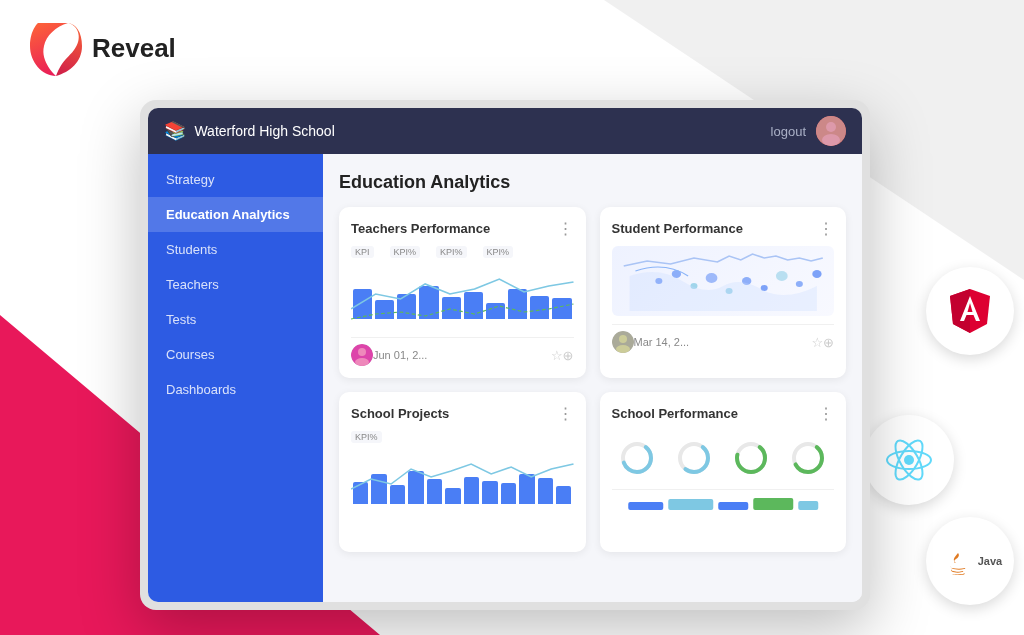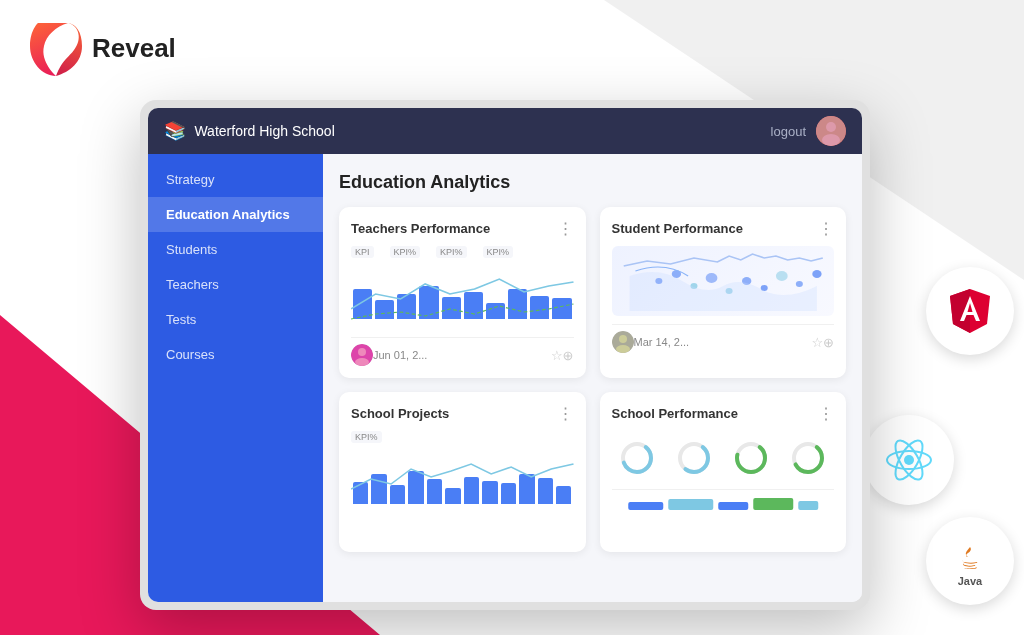--- a/index.html
+++ b/index.html
@@ -363,21 +363,21 @@
 <div class="react-circle">
   <svg width="60" height="60" viewBox="0 0 60 60">
     <circle cx="30" cy="30" r="5" fill="#61dafb"></circle>
     <ellipse cx="30" cy="30" rx="22" ry="9" fill="none" stroke="#61dafb" stroke-width="2"></ellipse>
     <ellipse cx="30" cy="30" rx="22" ry="9" fill="none" stroke="#61dafb" stroke-width="2" transform="rotate(60 30 30)"></ellipse>
     <ellipse cx="30" cy="30" rx="22" ry="9" fill="none" stroke="#61dafb" stroke-width="2" transform="rotate(120 30 30)"></ellipse>
   </svg>
 </div>
 
 <div class="java-circle">
-  <div style="display:flex;flex-direction:column;align-items:center;">
+  <div style="display:flex;flex-direction:row;align-items:center;">
     <svg width="40" height="40" viewBox="0 0 40 40">
       <path d="M14,28 C14,28 12,29 15,30 C19,31 21,31 25,30 C25,30 26,31 24,31 C18,33 10,30 14,28Z" fill="#e07a22"></path>
       <path d="M13,25 C13,25 11,26 14,27 C19,28 23,28 27,27 C27,27 28,28 26,28 C19,30 10,27 13,25Z" fill="#e07a22"></path>
       <path d="M20,12 C20,12 23,15 18,18 C14,21 17,22 18,22 C14,19 16,17 20,12Z" fill="#e07a22"></path>
       <path d="M26,32 C26,32 27,33 24,33 C19,34 14,33 14,33 C14,33 15,34 20,34 C26,34 28,33 26,32Z" fill="#e07a22"></path>
     </svg>
     <span style="font-size:11px;font-weight:700;color:#555;">Java</span>
   </div>
 </div>
 
@@ -399,20 +399,21 @@
 
     <div class="main-layout">
 
       <div class="sidebar">
         <div class="sidebar-item">Strategy</div>
         <div class="sidebar-item active">Education Analytics</div>
         <div class="sidebar-item">Students</div>
         <div class="sidebar-item">Teachers</div>
         <div class="sidebar-item">Tests</div>
         <div class="sidebar-item">Courses</div>
+        <div class="sidebar-item">Dashboards</div>
       </div>
 
       <div class="content-area">
         <div class="page-title">Education Analytics</div>
 
         <div class="cards-grid">
 
           <div class="card">
             <div class="card-header">
               <span class="card-title">Teachers Performance</span>

